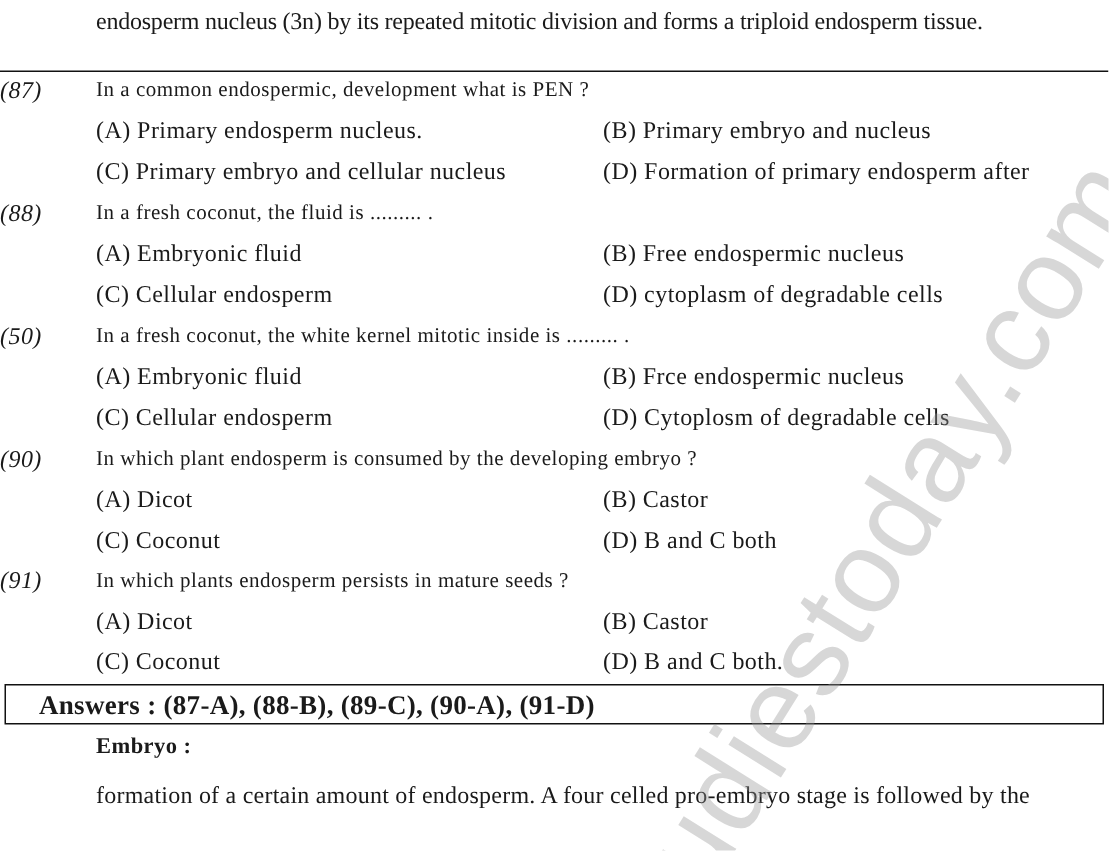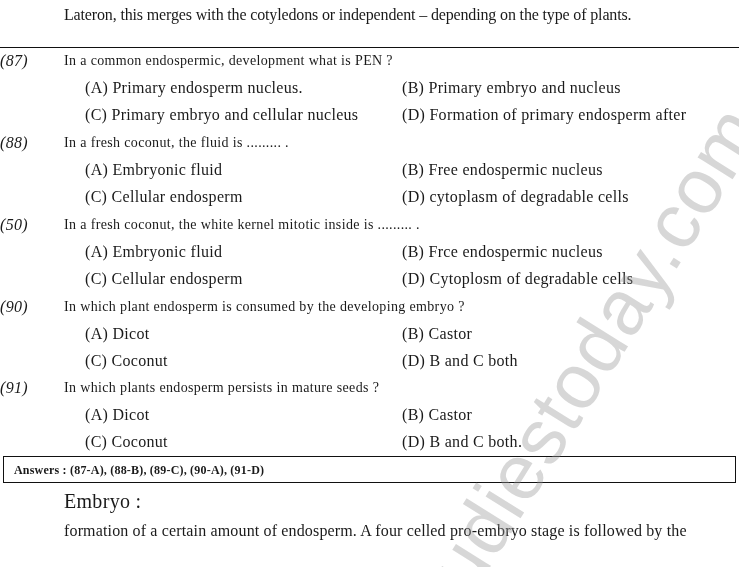--- a/index.html
+++ b/index.html
@@ -60,47 +60,47 @@
       font-size: 14px;
       letter-spacing: 0.35px;
       white-space: nowrap;
     }
     .opt {
       position: absolute;
       font-size: 16px;
       letter-spacing: 0.3px;
       white-space: nowrap;
     }
-    .opt.a, .opt.c { left: 64px; margin-left: 21px; }
+    .opt.a, .opt.c { left: 64px; }
     .opt.b, .opt.d { left: 402px; }
     .opt.a, .opt.b { top: 27px; }
     .opt.c, .opt.d { top: 54px; text-align: center; }
 
     .answers {
       position: absolute;
       left: 3px;
       top: 456px;
       width: 729px;
       height: 27px;
       border: 1.5px solid #111;
       font-weight: bold;
-      font-size: 12px;
+      font-size: 18px;
       line-height: 26px;
-      padding-left: 10px;
+      padding-left: 22px;
       box-sizing: border-box;
       width: 733px;
       white-space: nowrap;
       letter-spacing: 0.2px;
     }
     .section-title {
       position: absolute;
       left: 64px;
       top: 490px;
-      font-weight: normal;
-      font-size: 20px;
+      font-weight: bold;
+      font-size: 15px;
       letter-spacing: 0.3px;
     }
     .para {
       position: absolute;
       left: 64px;
       top: 517px;
       width: 675px;
       font-size: 16px;
       line-height: 27px;
       white-space: nowrap;
@@ -119,21 +119,21 @@
       pointer-events: none;
       letter-spacing: 1px;
     }
   </style>
 </head>
 <body>
 
 <div class="page">
 
   <div class="intro">
-    <div>Lateron, this merges with the cotyledons or independent – depending on the type of plants.</div>
+    <div>endosperm nucleus (3n) by its repeated mitotic division and forms a triploid endosperm tissue.</div>
   </div>
 
   <div class="sep"></div>
 
   <div class="q" style="top:52px;">
     <span class="qnum">(87)</span>
     <span class="qtext">In a common endospermic, development what is PEN ?</span>
     <span class="opt a">(A) Primary endosperm nucleus.</span>
     <span class="opt b">(B) Primary embryo and nucleus</span>
     <span class="opt c">(C) Primary embryo and cellular nucleus</span>

